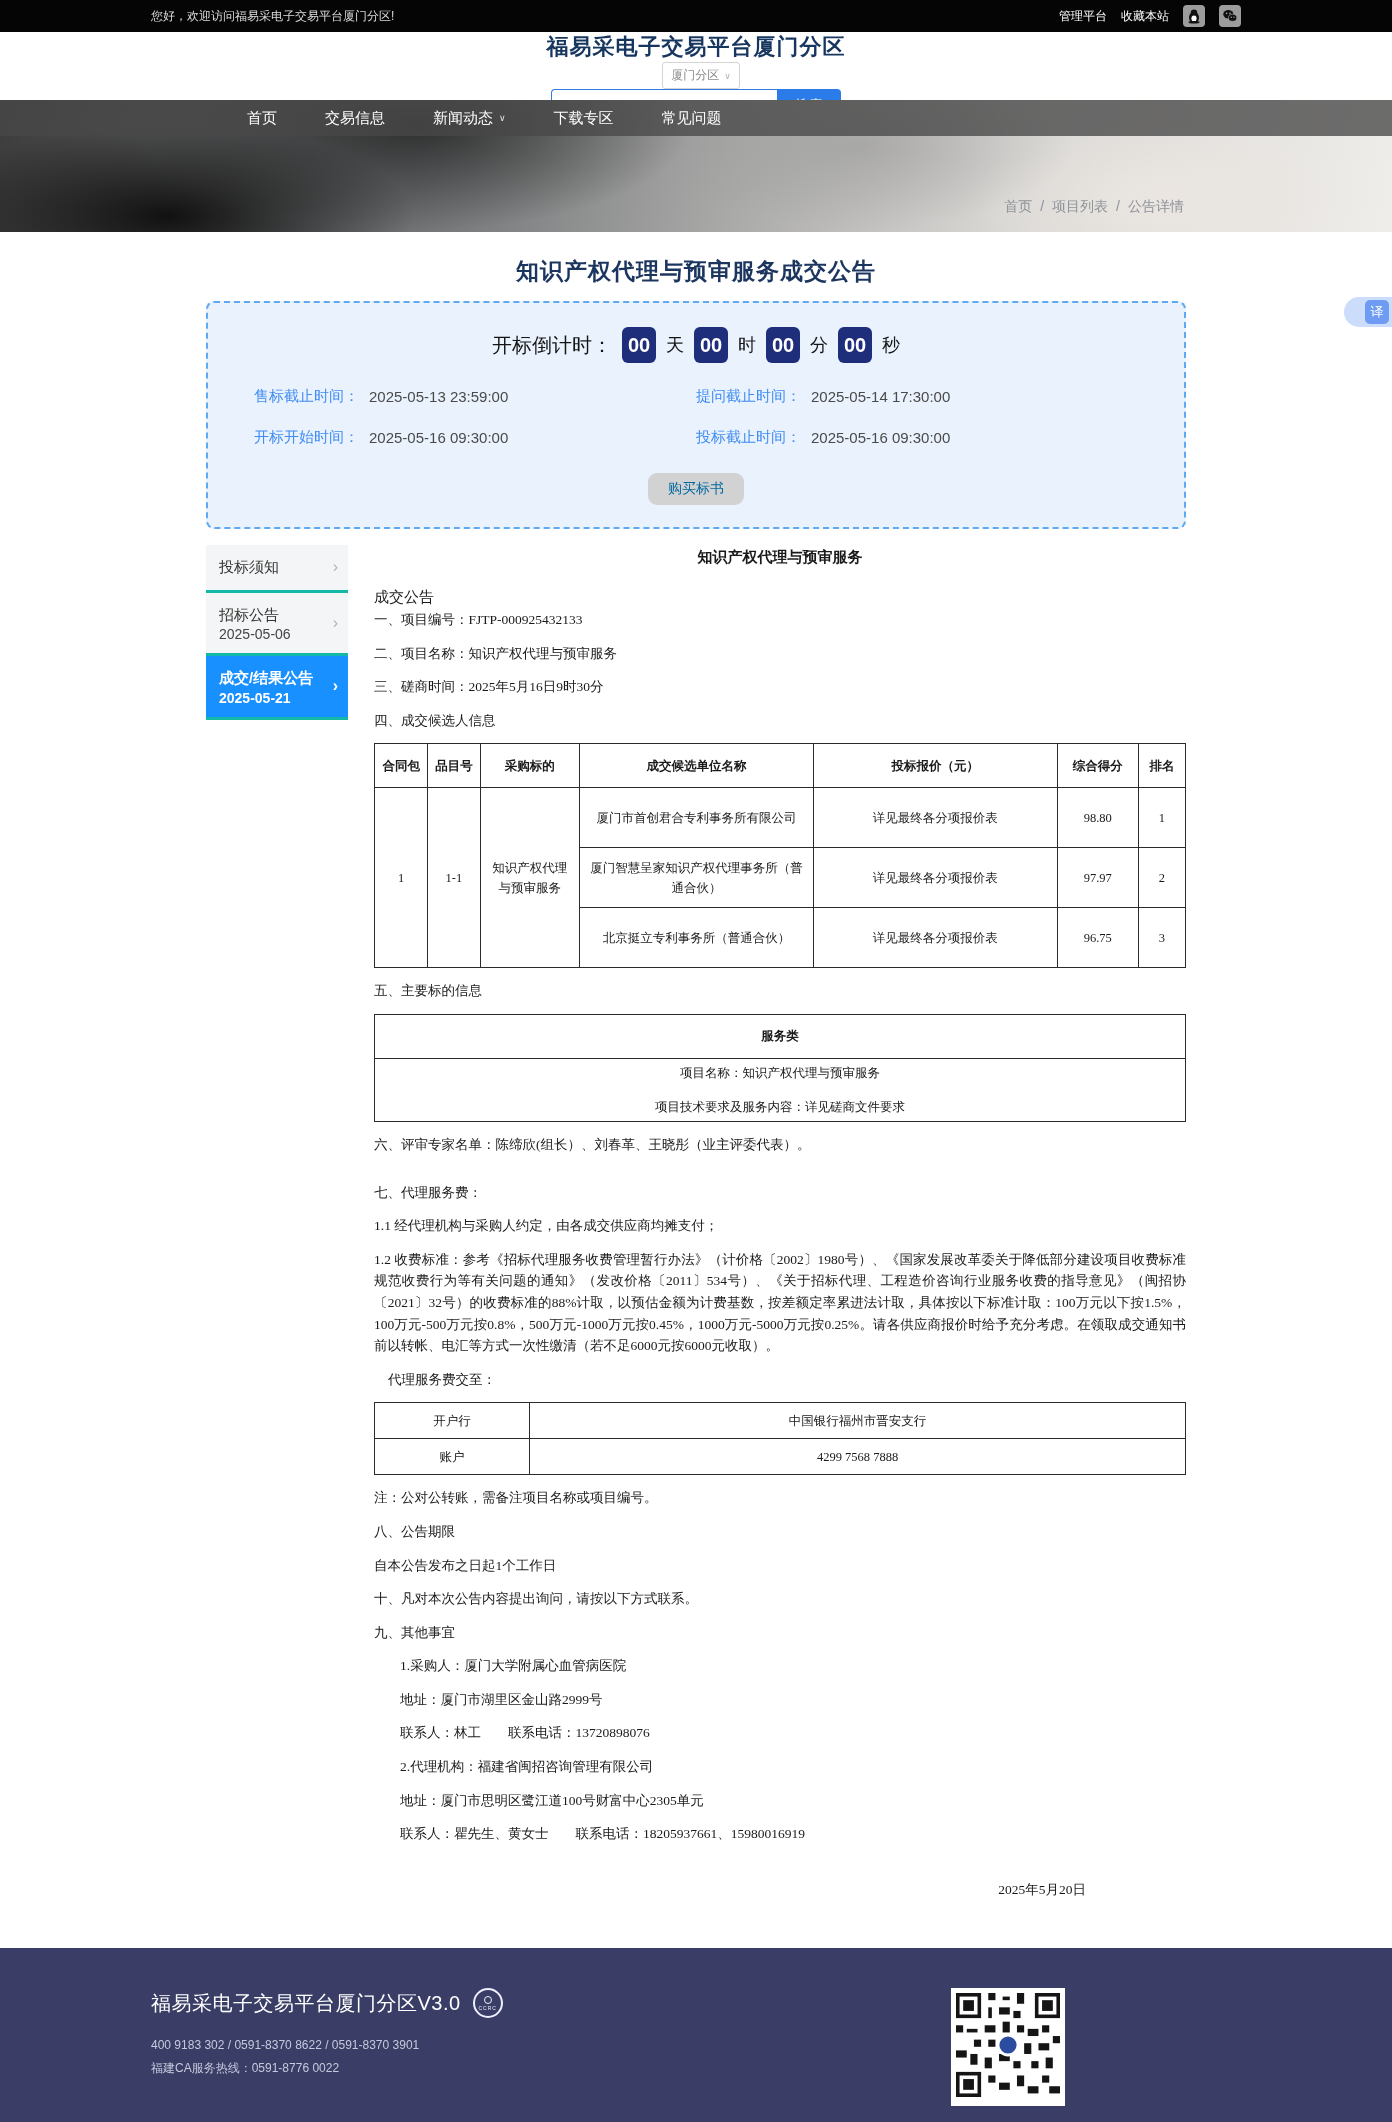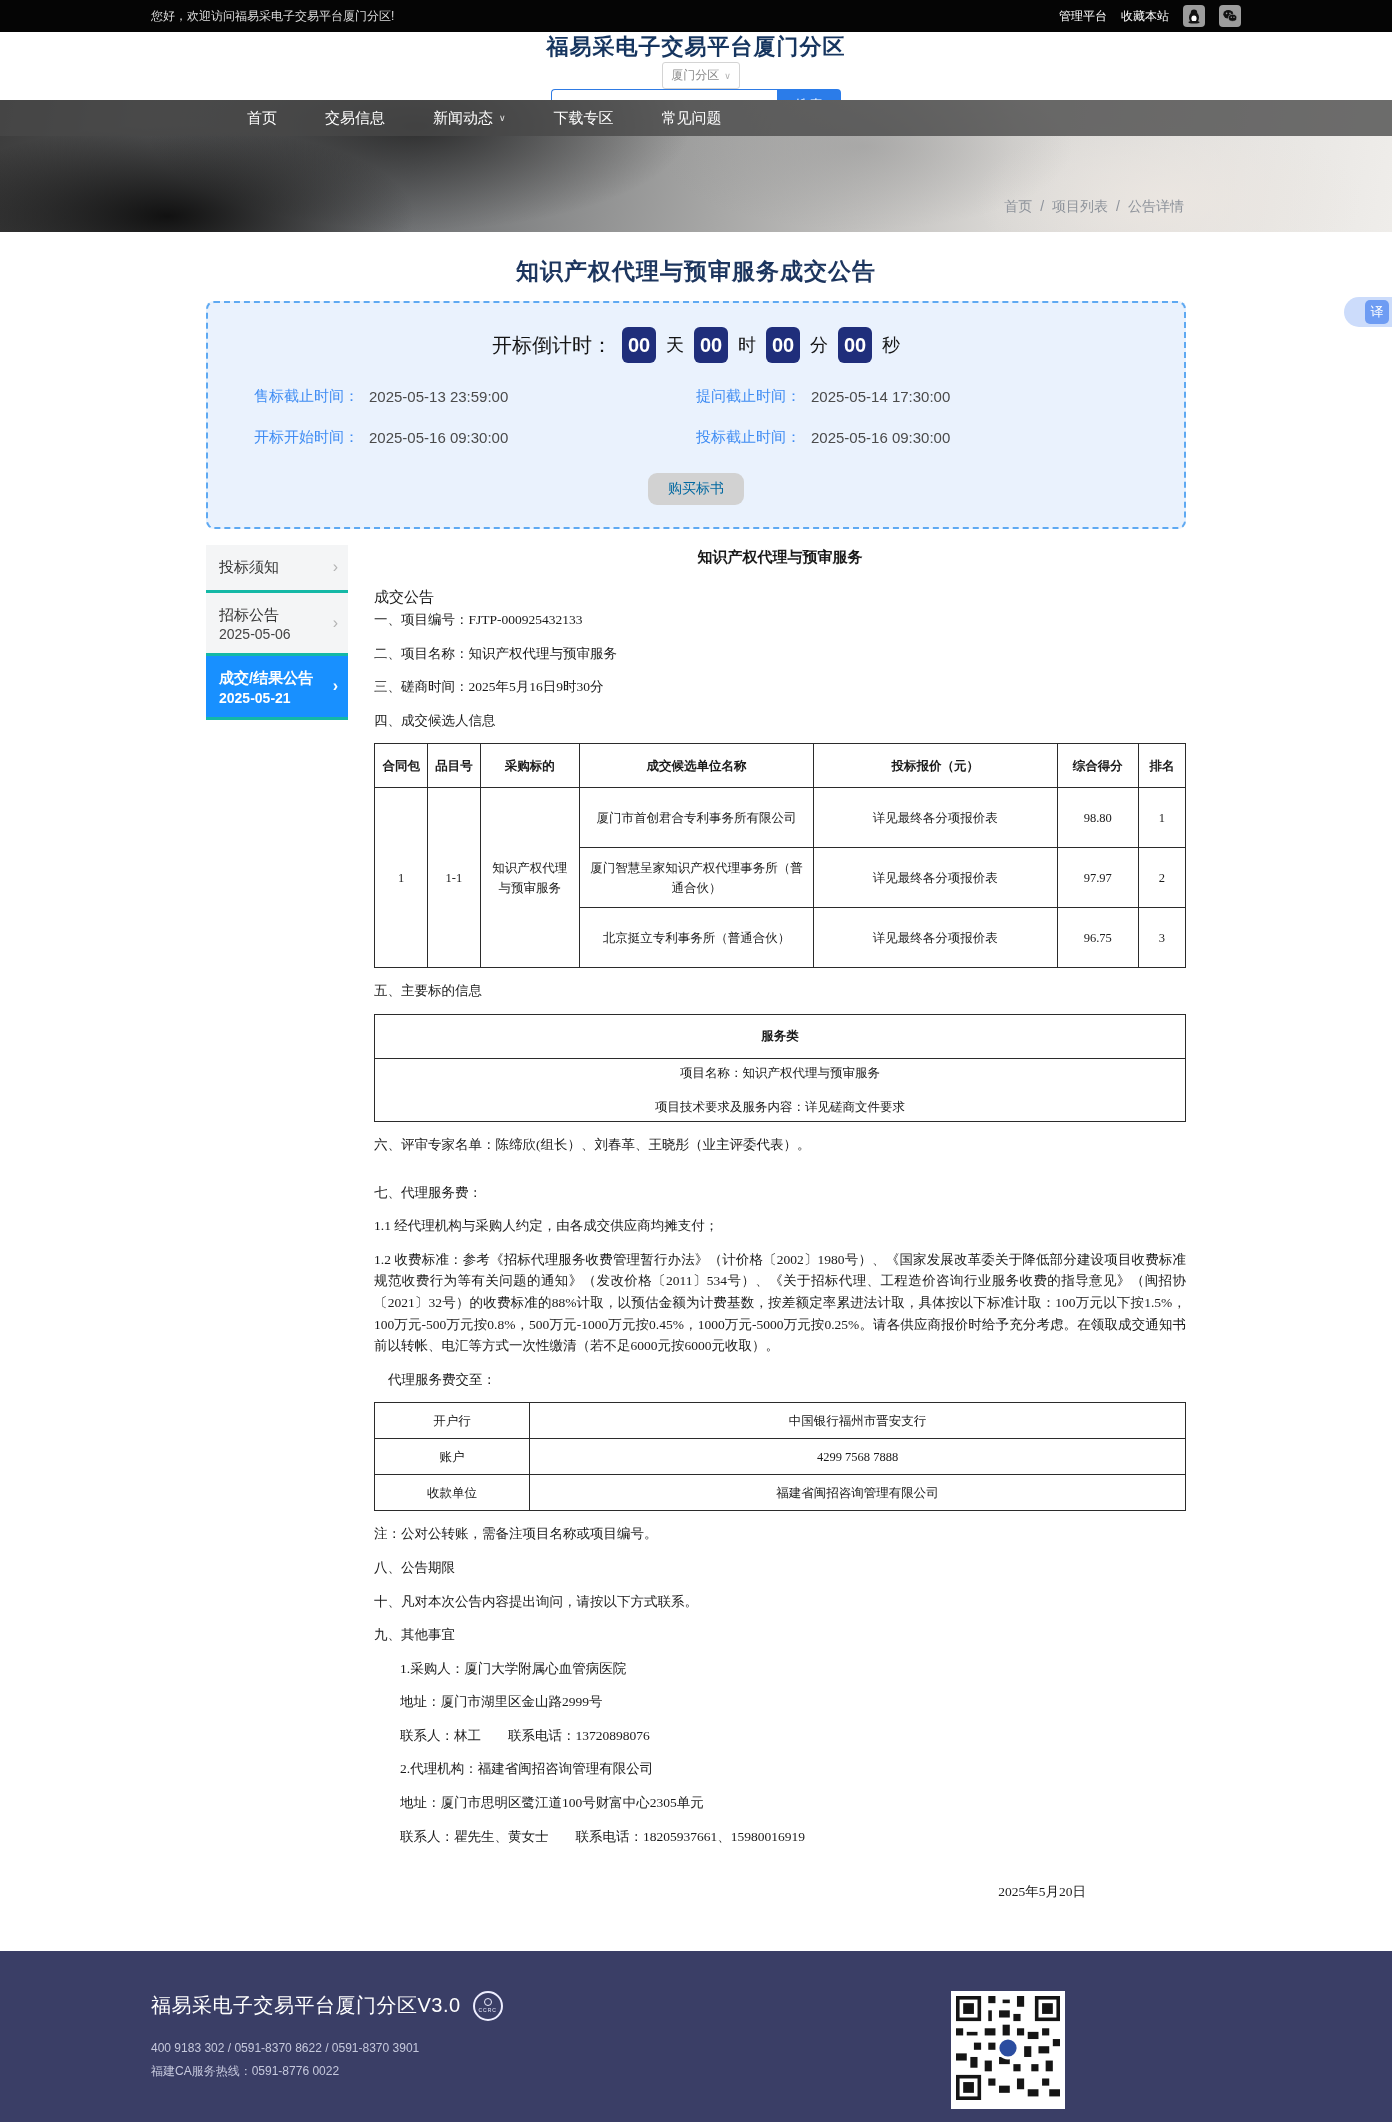--- a/index.html
+++ b/index.html
@@ -354,29 +354,26 @@
       <table class="doc-tbl bank-tbl">
         <tbody>
             <tr>
           <td class="lab">开户行</td>
           <td>中国银行福州市晋安支行</td>
         </tr>
         <tr>
           <td class="lab">账户</td>
           <td>4299 7568 7888</td>
         </tr>
-        <tr>
-          <td class="lab">收款单位</td>
-          <td>福建省闽招咨询管理有限公司</td>
-        </tr>
       </tbody>
         </table>
 
       <p class="line">注：公对公转账，需备注项目名称或项目编号。</p>
       <p class="line">八、公告期限</p>
+      <p class="line">自本公告发布之日起1个工作日</p>
       <p class="line">十、凡对本次公告内容提出询问，请按以下方式联系。</p>
       <p class="line">九、其他事宜</p>
 
       <p class="line indent">1.采购人：厦门大学附属心血管病医院</p>
       <p class="line indent">地址：厦门市湖里区金山路2999号</p>
       <p class="line indent">联系人：林工　　联系电话：13720898076</p>
       <p class="line indent">2.代理机构：福建省闽招咨询管理有限公司</p>
       <p class="line indent">地址：厦门市思明区鹭江道100号财富中心2305单元</p>
       <p class="line indent">联系人：瞿先生、黄女士　　联系电话：18205937661、15980016919</p>
 

